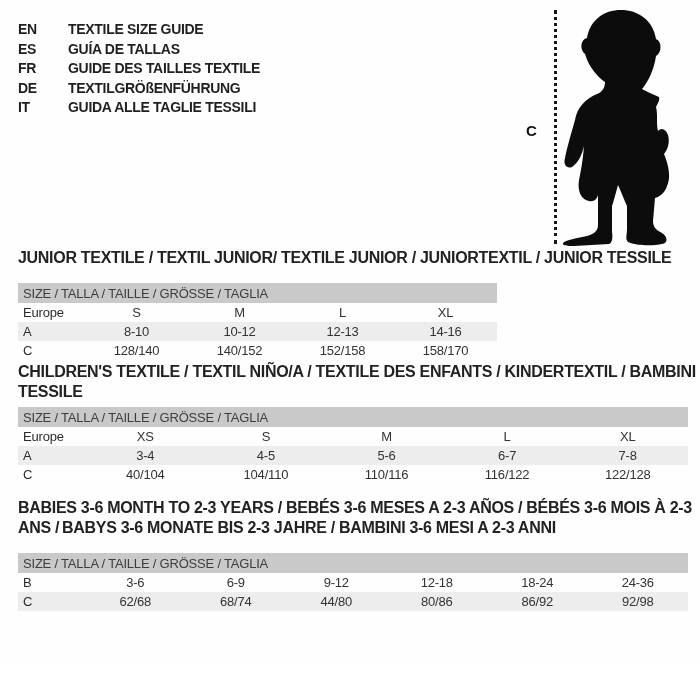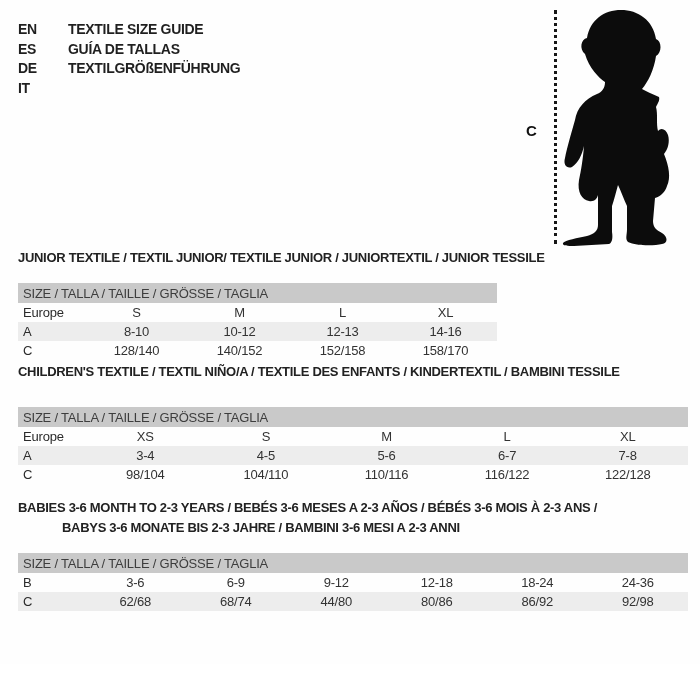--- a/index.html
+++ b/index.html
@@ -10,21 +10,21 @@
   }
   
   .lang { position:absolute; left:18px; top:20px; }
   .lang-row { display:flex; font-weight:700; font-size:14px; line-height:19.5px; letter-spacing:-0.3px; color:#1f1f1f; }
   .lang-code { width:50px; flex:0 0 50px; }
   
   .height-line { position:absolute; left:554px; top:10px; height:234px; width:0; border-left:3px dotted #161616; }
   .height-label { position:absolute; left:526px; top:122px; font-weight:700; font-size:15px; color:#111; }
   .kid-svg { position:absolute; left:556px; top:8px; }
   
-  .sec-title { position:absolute; left:18px; font-weight:700; font-size:13px; letter-spacing:-0.3px; color:#222; line-height:20px; }
+  .sec-title { position:absolute; left:18px; font-weight:700; font-size:16px; letter-spacing:-0.3px; color:#222; line-height:20px; }
   
   table.size { position:absolute; border-collapse:collapse; table-layout:fixed; }
   table.size th.bar {
     background:#c9c9c9; font-weight:400; font-size:13px; text-align:left;
     padding:2px 5px; color:#3d3d3d; height:20px; letter-spacing:-0.2px;
   }
   table.size td {
     font-size:13px; height:19px; text-align:center; color:#333;
     padding:0; font-weight:400; letter-spacing:-0.2px; white-space:nowrap;margin-top:32px;
   }
@@ -42,25 +42,30 @@
   <div class="lang">
     <div class="lang-row">
       <span class="lang-code">EN</span>
       <span class="lang-label">TEXTILE SIZE GUIDE</span>
     </div>
     <div class="lang-row">
       <span class="lang-code">ES</span>
       <span class="lang-label">GUÍA DE TALLAS</span>
     </div>
     <div class="lang-row">
+      <span class="lang-code">FR</span>
+      <span class="lang-label">GUIDE DES TAILLES TEXTILE</span>
+    </div>
+    <div class="lang-row">
       <span class="lang-code">DE</span>
       <span class="lang-label">TEXTILGRÖßENFÜHRUNG</span>
     </div>
     <div class="lang-row">
       <span class="lang-code">IT</span>
+      <span class="lang-label">GUIDA ALLE TAGLIE TESSILI</span>
     </div>
   </div>
 
   <span class="height-label">C</span>
   <div class="height-line"></div>
   <svg class="kid-svg" width="134" height="238" viewBox="0 0 134 238" aria-hidden="true">
     <path fill="#0c0c0c" d="M65,2 C48,2 34,12 31,30 C25,31 23,41 29,46 C33,60 43,70 49,74
       C49,80 46,84 41,86 C29,91 21,100 19,112 C15,126 11,140 9,150 C7,157 11,161 16,159
       C22,155 26,147 28,138 C27,151 25,163 23,172 C21,184 26,192 33,193 C38,194 41,191 42,187
       C42,199 42,211 42,217 C42,223 38,226 31,228 C22,230 9,232 7,235 C6,238 12,238 18,238
@@ -138,21 +143,21 @@
       <tr>
         <td class="lbl">A</td>
         <td>3-4</td>
         <td>4-5</td>
         <td>5-6</td>
         <td>6-7</td>
         <td>7-8</td>
       </tr>
       <tr>
         <td class="lbl">C</td>
-        <td>98/104</td>
+        <td>40/104</td>
         <td>104/110</td>
         <td>110/116</td>
         <td>116/122</td>
         <td>122/128</td>
       </tr>
     </tbody>
   </table>
 
   <div class="sec-title" style="top:498px;">BABIES 3-6 MONTH TO 2-3 YEARS / BEBÉS 3-6 MESES A 2-3 AÑOS / BÉBÉS 3-6 MOIS À 2-3 ANS /</div>
   <div class="sec-title" style="top:518px;margin-left:44px;">BABYS 3-6 MONATE BIS 2-3 JAHRE / BAMBINI 3-6 MESI A 2-3 ANNI</div>

